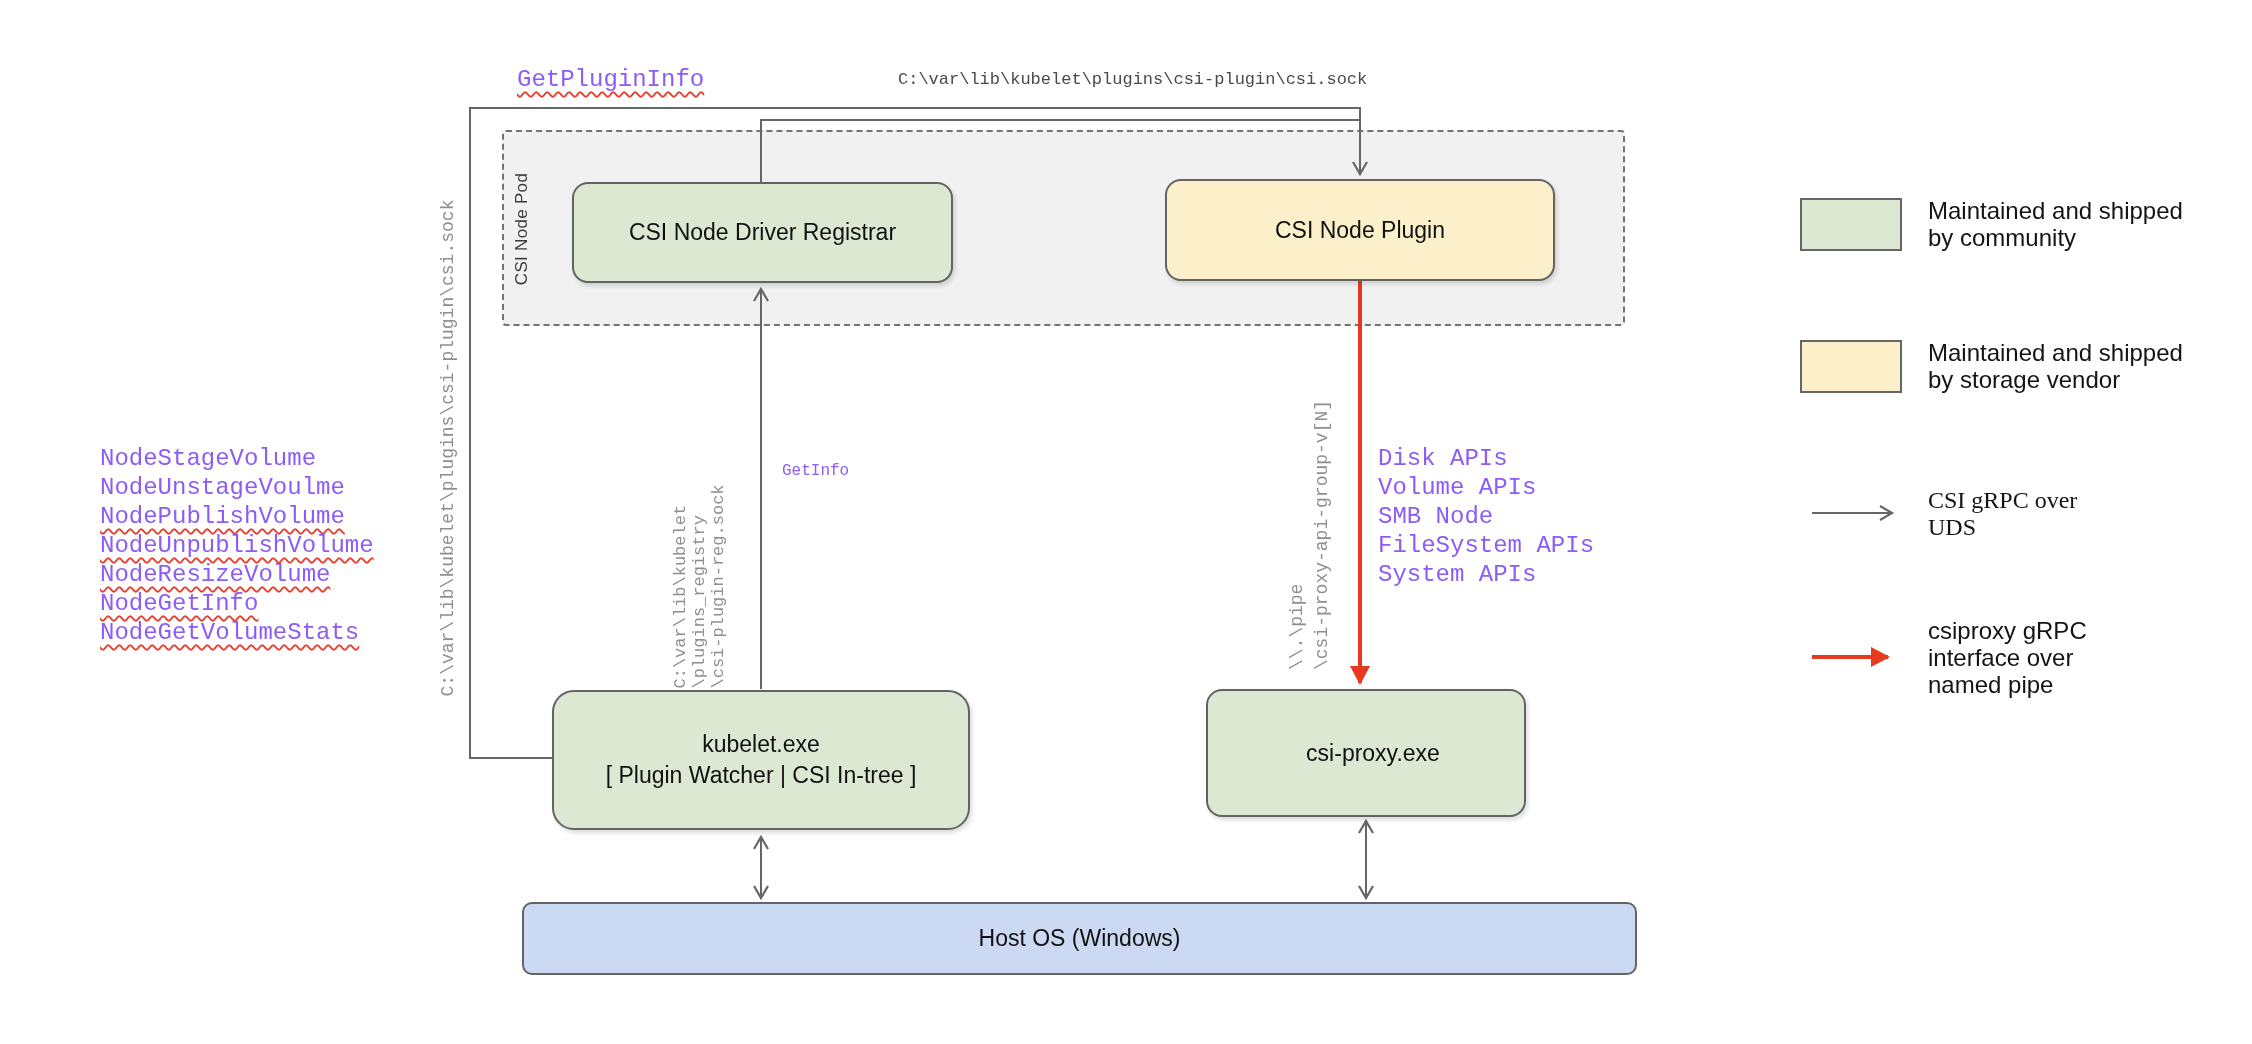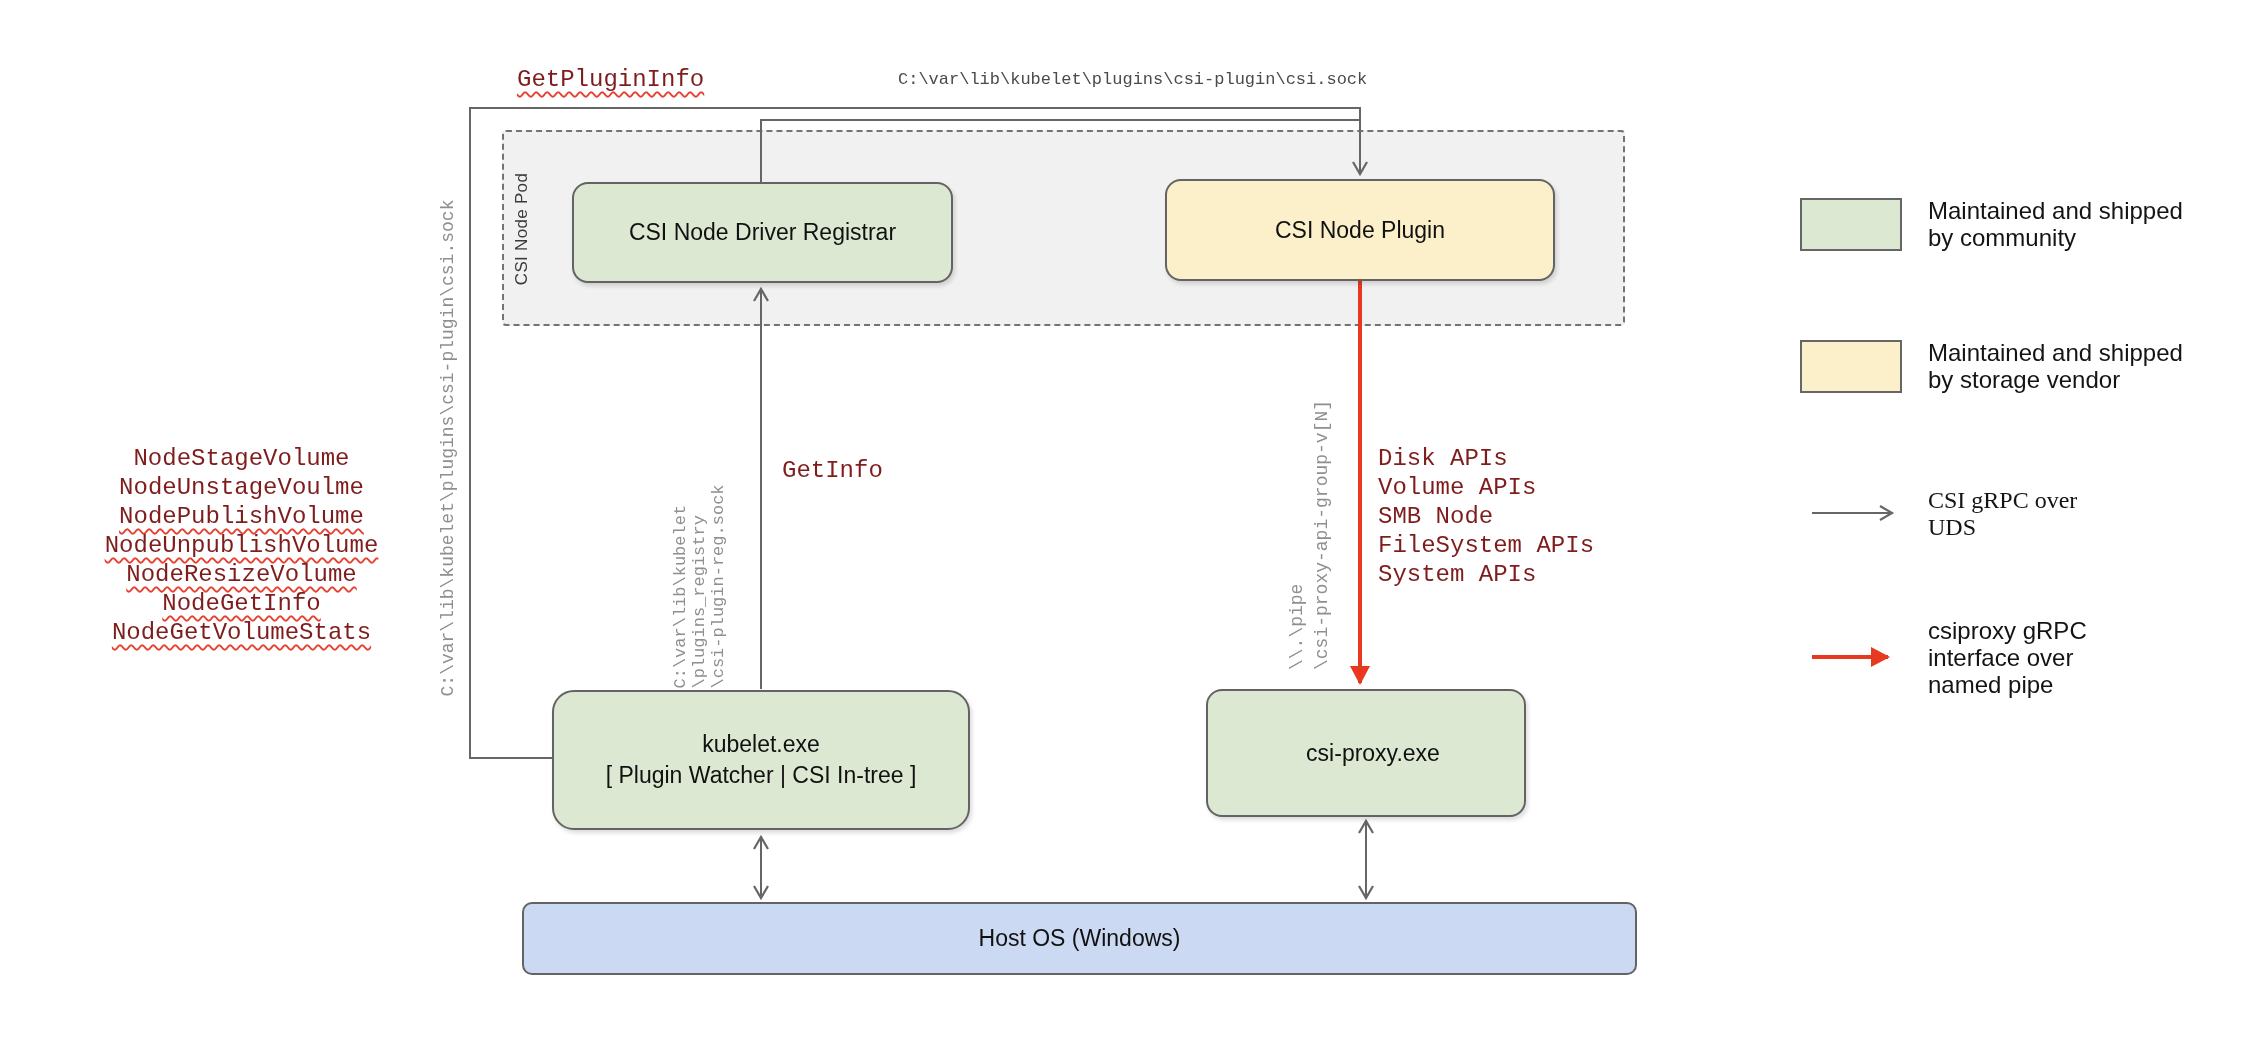--- a/index.html
+++ b/index.html
@@ -29,34 +29,34 @@
     font-size:23px;line-height:31px;z-index:3;
     box-shadow:2px 3px 4px rgba(0,0,0,.14);white-space:pre-line;
   }
   .registrar{left:572px;top:182px;width:381px;height:101px;background:#dde8d2;}
   .plugin{left:1165px;top:179px;width:390px;height:102px;background:#fbf0ca;}
   .kubelet{left:552px;top:690px;width:418px;height:140px;background:#dde8d2;border-radius:22px;}
   .csiproxy{left:1206px;top:689px;width:320px;height:128px;background:#dde8d2;padding-left:14px;}
   .hostos{left:522px;top:902px;width:1115px;height:73px;background:#cbd9f2;border-radius:10px;box-shadow:none;}
 
   
-  .mono{font-family:"Liberation Mono",monospace;color:#7f1d1d;z-index:4;}
+  .mono{font-family:"Liberation Mono",monospace;color:#8b5cf6;z-index:4;}
   .sq{
     text-decoration-line:underline;text-decoration-style:wavy;
     text-decoration-color:#e74030;text-decoration-thickness:2px;text-underline-offset:5px;
   }
   .pathtext{color:#8f8f8f;}
   .rot{transform:rotate(-90deg);transform-origin:center center;white-space:pre;}
 
   .getplugininfo{left:517px;top:66px;font-size:24px;}
   .topsock{left:898px;top:70px;font-size:17px;color:#4a4a4a;}
   .leftsock{left:189px;top:437px;width:520px;height:22px;font-size:18px;text-align:center;}
-  .nodeapis{left:100px;top:444px;width:283px;font-size:24px;line-height:29px;text-align:center;}
+  .nodeapis{left:100px;top:444px;width:283px;font-size:24px;line-height:29px;text-align:left;}
   .regsock{left:589px;top:550px;width:220px;height:57px;font-size:17px;line-height:19px;text-align:left;}
-  .getinfo{left:782px;top:456px;font-size:24px;line-height:30px;}
+  .getinfo{left:782px;top:456px;font-size:16px;line-height:30px;}
   .pipepath{left:1166px;top:499px;width:290px;height:52px;font-size:18px;line-height:25px;text-align:left;}
   .winapis{left:1378px;top:444px;font-size:24px;line-height:29px;}
 
   
   .swatch{width:102px;height:53px;border:2px solid #666;box-sizing:border-box;z-index:3;}
   .sw-green{left:1800px;top:198px;background:#dde8d2;}
   .sw-yellow{left:1800px;top:340px;background:#fbf0ca;}
   .legend-text{left:1928px;font-size:24px;line-height:27px;white-space:pre-line;color:#141414;z-index:3;}
   .lt1{top:197px;} .lt2{top:339px;} .lt3{top:487px;font-family:Liberation Serif, serif;} .lt4{top:617px;}
 </style>

